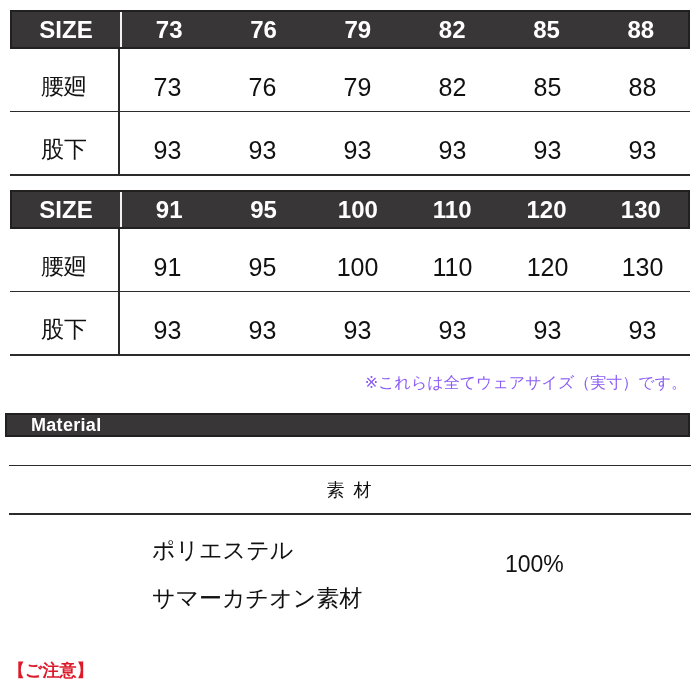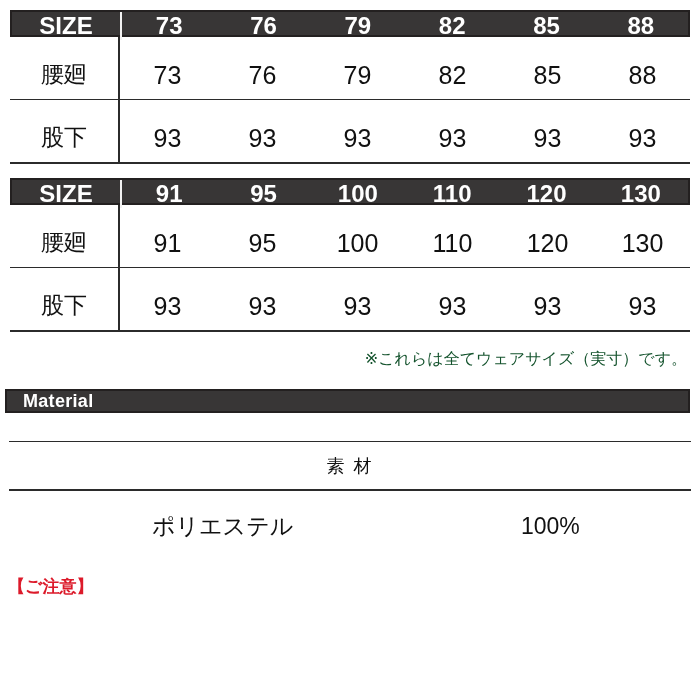--- a/index.html
+++ b/index.html
@@ -13,21 +13,21 @@
   *{margin:0;padding:0;box-sizing:border-box;}
   html,body{width:700px;height:700px;background:#ffffff;overflow:hidden;}
   body{font-family:"Liberation Sans","DejaVu Sans",sans-serif;color:var(--text,#111);}
 
   
   .size-table{margin:0 10px;}
   .size-table.first{margin-top:10px;}
   .size-table.second{margin-top:14px;}
   .thead{
     display:grid;grid-template-columns:110px repeat(6,1fr);
-    height:27px;background:var(--header_bg,#383636);
+    height:39px;background:var(--header_bg,#383636);
     border:2px solid var(--header_border,#232020);
     color:#ffffff;
   }
   .thead .cell{
     display:flex;align-items:center;justify-content:center;
     font-weight:bold;font-size:24px;
   }
   .thead .label-cell{border-right:2px solid var(--divider_light,#f2f2f2);}
   .trow{display:grid;grid-template-columns:110px repeat(6,1fr);}
   .trow .cell{
@@ -35,48 +35,48 @@
     font-weight:normal;font-size:25px;padding-bottom:9px;
   }
   .trow .label-cell{font-size:23px;border-right:2px solid var(--rule,#2b2b2b);}
   .trow.row-first{height:62px;}
   .trow.row-second{height:63px;border-top:1px solid var(--rule,#2b2b2b);}
   .tbody{border-bottom:2px solid var(--rule,#2b2b2b);}
 
   
   .size-note{
     margin:16px 13px 0 0;text-align:right;
-    font-size:16px;line-height:22px;color:#14532d;
+    font-size:16px;line-height:22px;color:#8b5cf6;
   }
 
   
   .material-bar{
     margin:19px 10px 0 5px;height:24px;
     background:var(--header_bg,#383636);
     border:2px solid var(--header_border,#232020);
     display:flex;align-items:center;
   }
   .material-bar span{
-    color:#ffffff;font-weight:bold;font-size:18px;padding-left:16px;letter-spacing:.3px;
+    color:#ffffff;font-weight:bold;font-size:18px;padding-left:24px;letter-spacing:.3px;
   }
   .material-table{margin:28px 9px 0 9px;}
   .material-head{
     height:50px;border-top:1px solid var(--rule,#2b2b2b);
     border-bottom:2px solid var(--rule,#2b2b2b);
     display:flex;align-items:center;justify-content:center;
     font-size:18px;letter-spacing:2px;
   }
   .m-row{position:relative;display:block;font-size:23px;line-height:22px;}
   .m-row.first{margin-top:24px;}
   .m-row.second{margin-top:26px;}
   .m-name{display:inline-block;margin-left:143px;}
-  .m-val{position:absolute;left:496px;top:0;margin-left:16px;}
+  .m-val{position:absolute;left:496px;top:14px;}
 
   
-  .caution{margin:40px 0 0 8px;color:var(--accent_red,#dc1a2a);font-weight:bold;}
+  .caution{margin:52px 0 0 8px;color:var(--accent_red,#dc1a2a);font-weight:bold;}
   .caution-title{font-size:17px;line-height:20px;}
   .caution-item{font-size:16px;line-height:20px;margin-top:4px;}
 </style>
 </head>
 <body>
 
 <section class="size-table first">
   <div class="thead">
     <div class="cell label-cell">SIZE</div>
     <div class="cell">73</div>
@@ -145,17 +145,21 @@
 <div class="material-bar">
   <span>Material</span>
 </div>
 
 <div class="material-table">
   <div class="material-head">素 材</div>
   <div class="m-row first">
     <span class="m-name">ポリエステル</span>
     <span class="m-val">100%</span>
   </div>
+  <div class="m-row second">
+    <span class="m-name">サマーカチオン素材</span>
+    <span class="m-val"></span>
+  </div>
 </div>
 
 <div class="caution">
   <p class="caution-title">【ご注意】</p>
 </div>
 
 </body></html>

